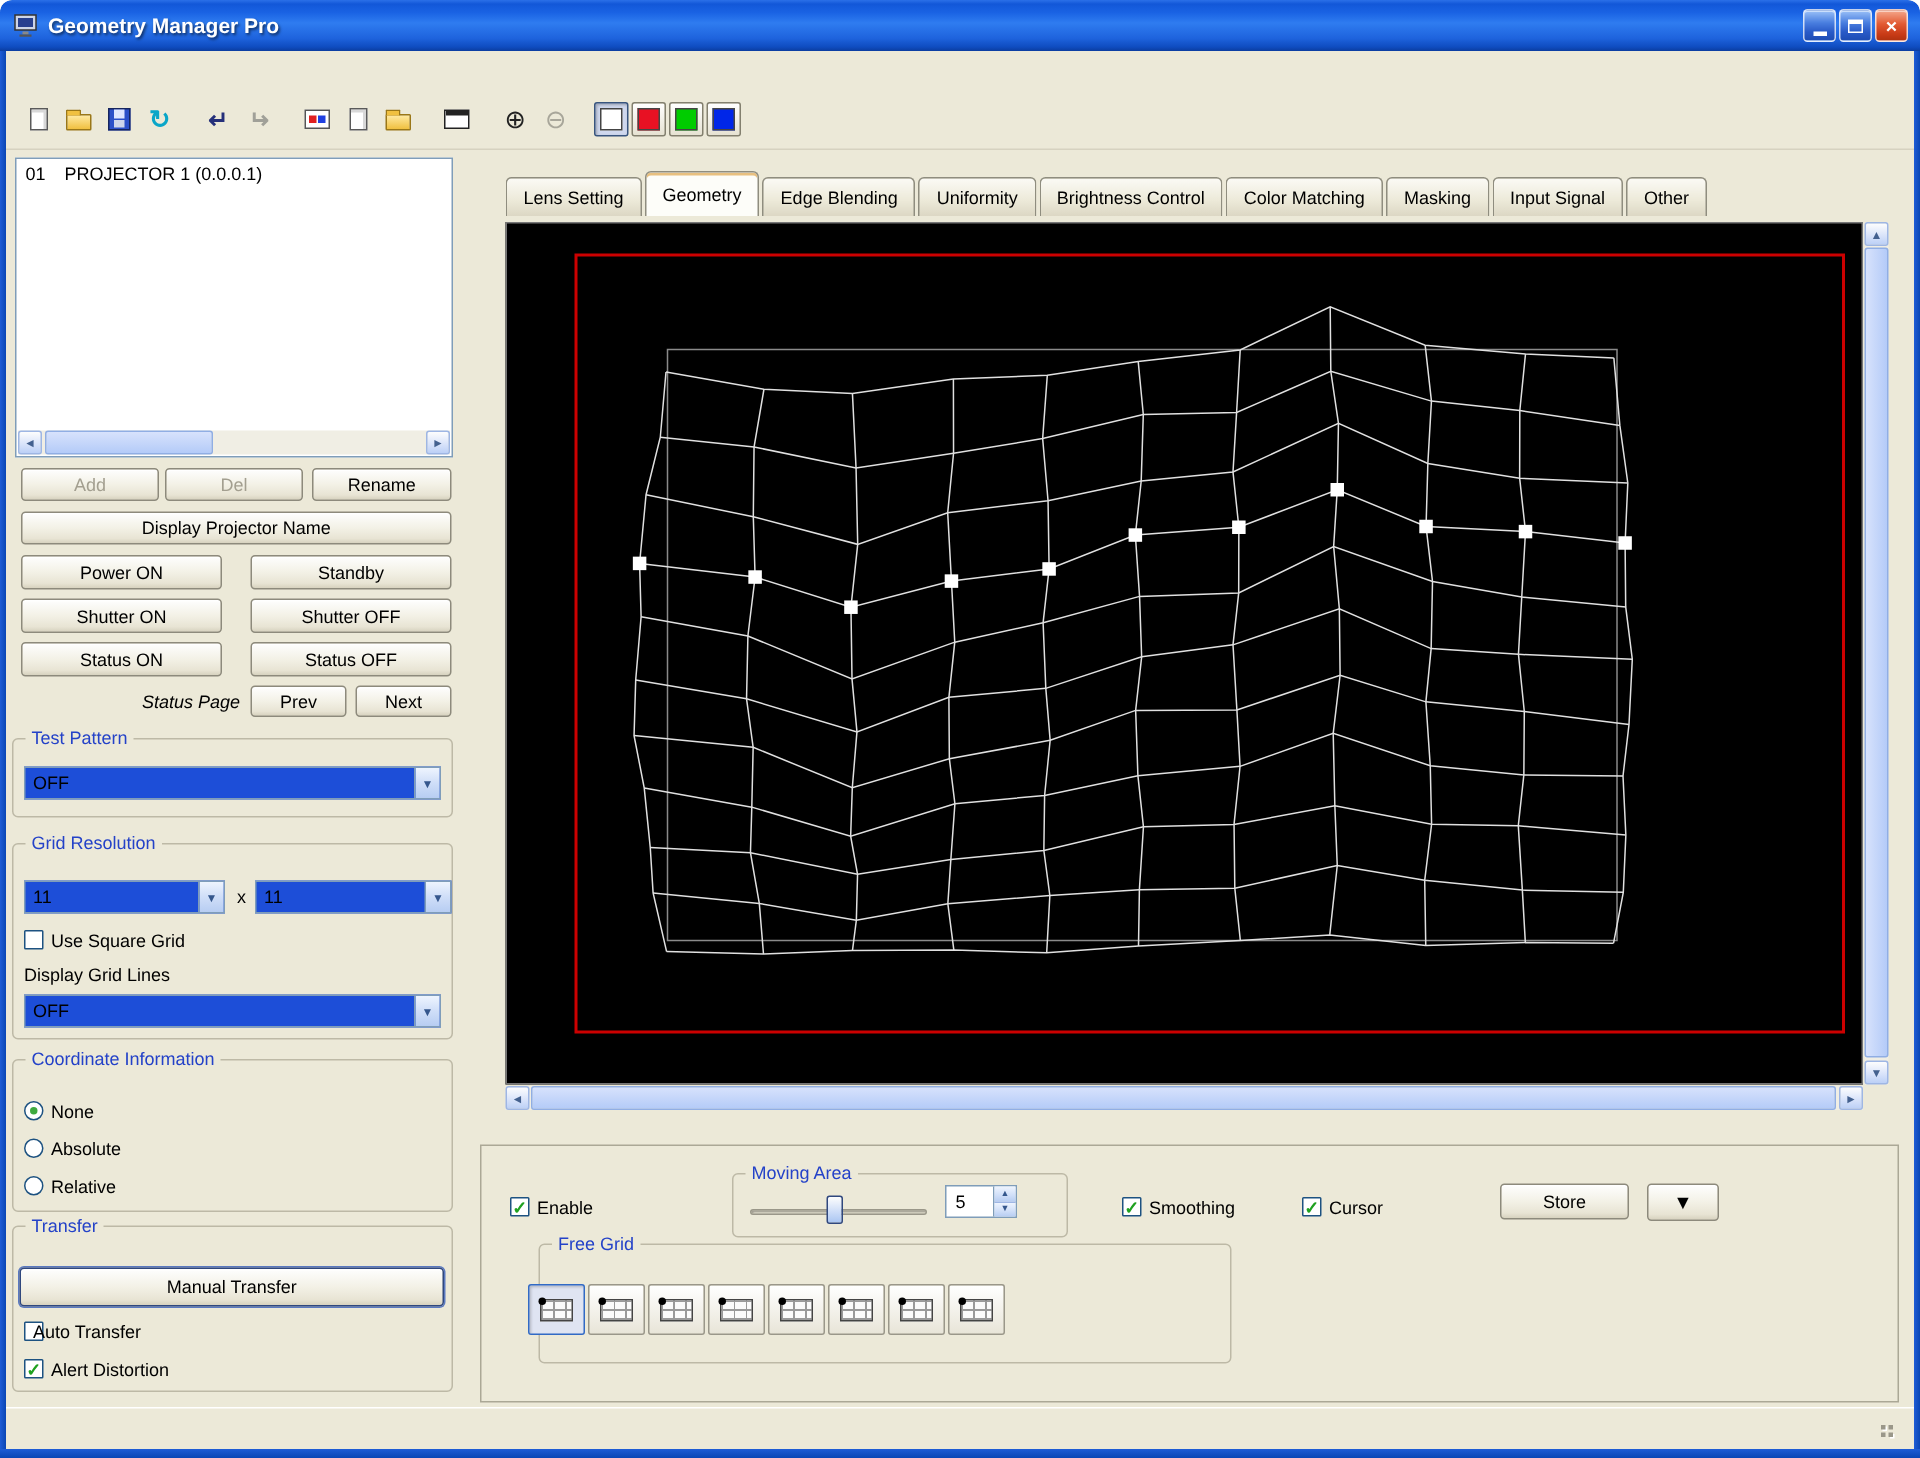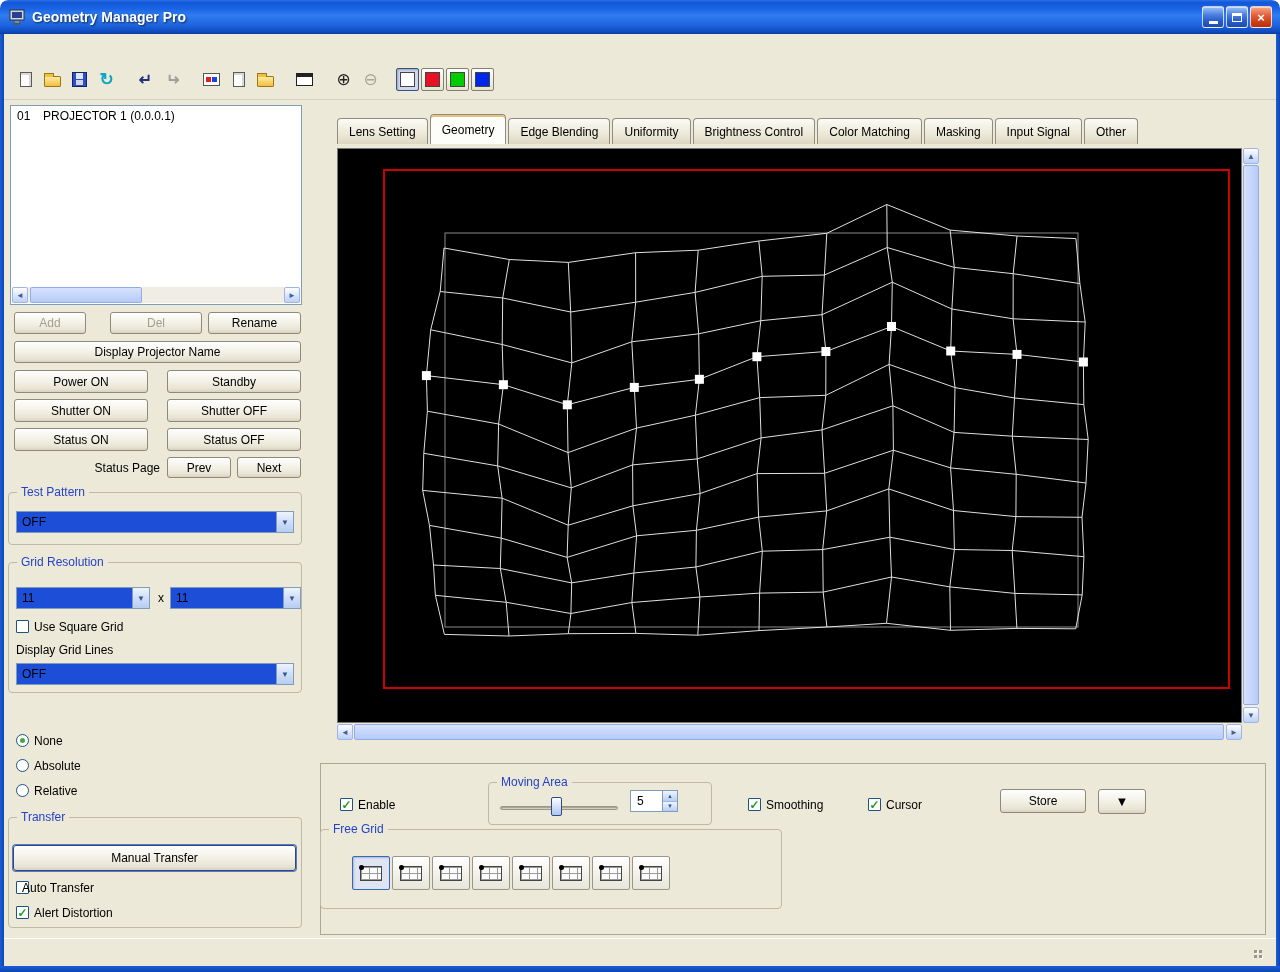--- a/index.html
+++ b/index.html
@@ -217,34 +217,34 @@
       <span class="pid">01</span>
       <span>PROJECTOR 1 (0.0.0.1)</span>
     </div>
     <div class="hscroll-s">
       <span class="sb-btn" style="left:0;top:0;">◄</span>
       <span class="sb-btn" style="right:0;top:0;">►</span>
       <span class="sb-thumb" style="left:18px;top:0;width:112px;height:16px;"></span>
     </div>
   </div>
 
-  <div class="btn disabled" style="left:14px;top:312px;width:72px;height:22px;">Add</div>
+  <div class="btn disabled" style="left:14px;top:312px;width:92px;height:22px;">Add</div>
   <div class="btn disabled" style="left:110px;top:312px;width:92px;height:22px;">Del</div>
   <div class="btn" style="left:208px;top:312px;width:93px;height:22px;">Rename</div>
 
   <div class="btn" style="left:14px;top:341px;width:287px;height:22px;">Display Projector Name</div>
 
   <div class="btn" style="left:14px;top:370px;width:134px;height:23px;">Power ON</div>
   <div class="btn" style="left:167px;top:370px;width:134px;height:23px;">Standby</div>
   <div class="btn" style="left:14px;top:399px;width:134px;height:23px;">Shutter ON</div>
   <div class="btn" style="left:167px;top:399px;width:134px;height:23px;">Shutter OFF</div>
   <div class="btn" style="left:14px;top:428px;width:134px;height:23px;">Status ON</div>
   <div class="btn" style="left:167px;top:428px;width:134px;height:23px;">Status OFF</div>
 
-  <div class="lbl" style="left:56px;top:461px;width:104px;text-align:right;">Status Page</div>
+  <div class="lbl" style="left:56px;top:461px;width:104px;text-align:right;font-style:italic;">Status Page</div>
   <div class="btn" style="left:167px;top:457px;width:64px;height:21px;">Prev</div>
   <div class="btn" style="left:237px;top:457px;width:64px;height:21px;">Next</div>
 
   <div class="group" style="left:8px;top:492px;width:294px;height:53px;">
     <span class="glabel">Test Pattern</span>
   </div>
   <div class="combo" style="left:16px;top:511px;width:278px;">
     <span class="val">OFF</span>
     <span class="drop">▼</span>
   </div>
@@ -262,20 +262,23 @@
     <span class="drop">▼</span>
   </div>
   <span class="check" style="left:16px;top:620px;"></span>
   <div class="lbl" style="left:34px;top:620px;">Use Square Grid</div>
   <div class="lbl" style="left:16px;top:643px;">Display Grid Lines</div>
   <div class="combo" style="left:16px;top:663px;width:278px;">
     <span class="val">OFF</span>
     <span class="drop">▼</span>
   </div>
 
+  <div class="group" style="left:8px;top:706px;width:294px;height:102px;">
+    <span class="glabel">Coordinate Information</span>
+  </div>
   <span class="radio sel" style="left:16px;top:734px;"></span>
   <div class="lbl" style="left:34px;top:734px;">None</div>
   <span class="radio" style="left:16px;top:759px;"></span>
   <div class="lbl" style="left:34px;top:759px;">Absolute</div>
   <span class="radio" style="left:16px;top:784px;"></span>
   <div class="lbl" style="left:34px;top:784px;">Relative</div>
 
   <div class="group" style="left:8px;top:817px;width:294px;height:111px;">
     <span class="glabel">Transfer</span>
   </div>
@@ -375,21 +378,21 @@
   <div class="lbl" style="left:766px;top:798px;">Smoothing</div>
 
   <span class="check" style="left:868px;top:798px;">
       <span class="mark">✓</span>
     </span>
   <div class="lbl" style="left:886px;top:798px;">Cursor</div>
 
   <div class="btn" style="left:1000px;top:789px;width:86px;height:24px;">Store</div>
   <div class="btn" style="left:1098px;top:789px;width:48px;height:25px;font-size:13px;">▼</div>
 
-  <div class="group" style="left:320px;top:829px;width:462px;height:80px;">
+  <div class="group" style="left:359px;top:829px;width:462px;height:80px;">
     <span class="glabel">Free Grid</span>
   </div>
   <div class="fg-btn selected" style="left:352px;">
       <span class="fg-ico">
         <span class="pl"></span>
         <span class="dt"></span>
       </span>
     </div>
   <div class="fg-btn" style="left:392px;">
       <span class="fg-ico">

